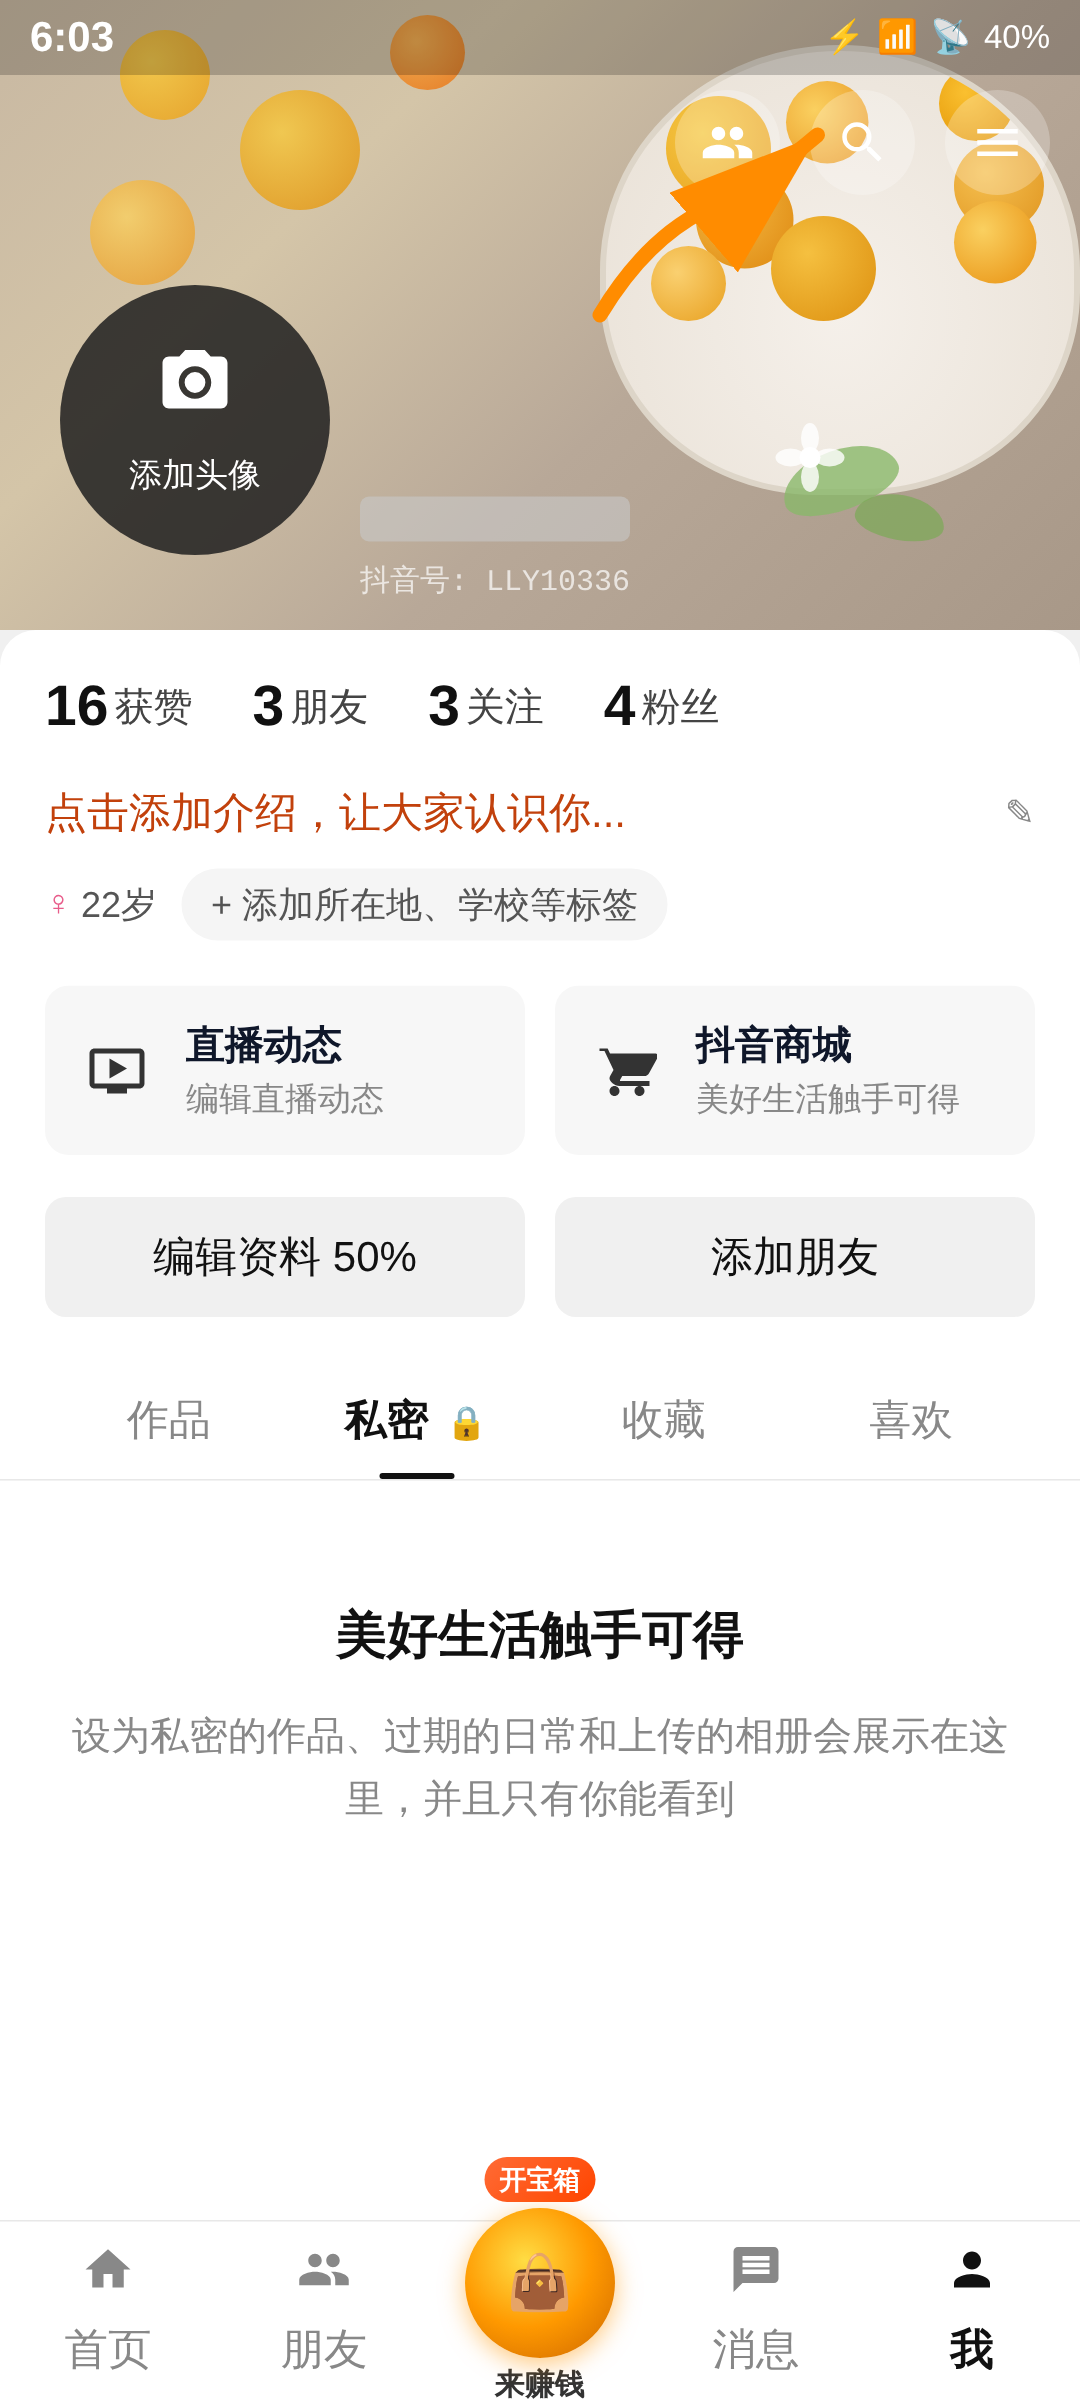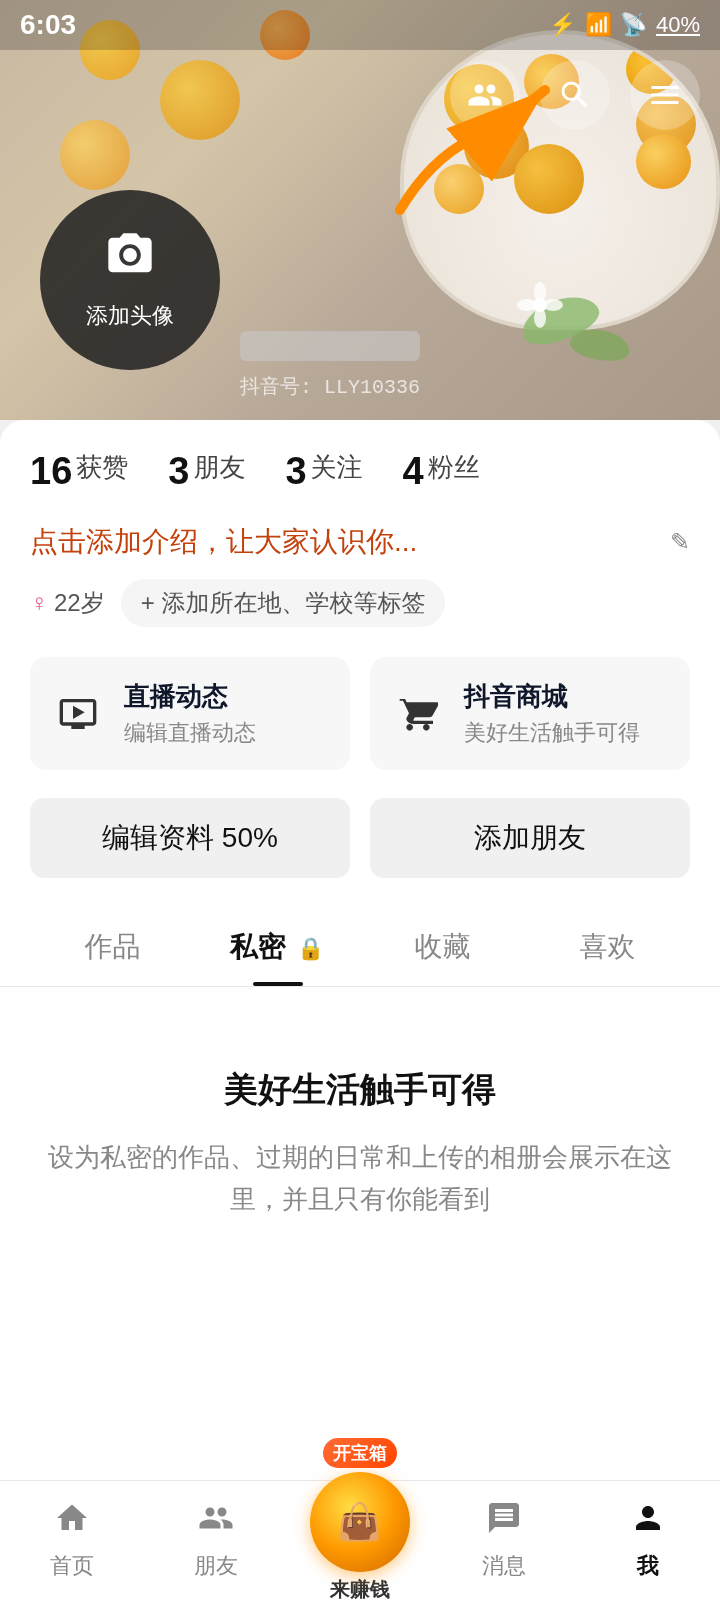--- a/index.html
+++ b/index.html
@@ -35,21 +35,20 @@
     .status-icons {
       display: flex;
       align-items: center;
       gap: 8px;
       color: white;
       font-size: 22px;
     }
     .battery-text {
       font-size: 22px;
       color: white;
-      text-decoration: underline;
     }
 
     
     .header-banner {
       width: 720px;
       height: 420px;
       background: linear-gradient(135deg, #c8b8a2 0%, #d4c5a8 30%, #b8a898 60%, #a89888 100%);
       position: relative;
       overflow: hidden;
     }
@@ -138,21 +137,21 @@
 
     
     .stats-row {
       display: flex;
       gap: 40px;
       align-items: baseline;
       margin-bottom: 30px;
     }
     .stat-item {
       display: flex;
-      align-items: flex-start;
+      align-items: center;
       gap: 4px;
     }
     .stat-number {
       font-size: 38px;
       font-weight: 700;
       color: #111;
     }
     .stat-label {
       font-size: 26px;
       color: #444;
@@ -350,21 +349,21 @@
       justify-content: center;
       gap: 6px;
       cursor: pointer;
       height: 100%;
     }
     .nav-icon {
       font-size: 40px;
       color: #888;
     }
     .nav-label {
-      font-size: 22px;
+      font-size: 29px;
       color: #888;
     }
     .nav-item.active .nav-icon,
     .nav-item.active .nav-label {
       color: #111;
       font-weight: 600;
     }
 
     
     .nav-center {

